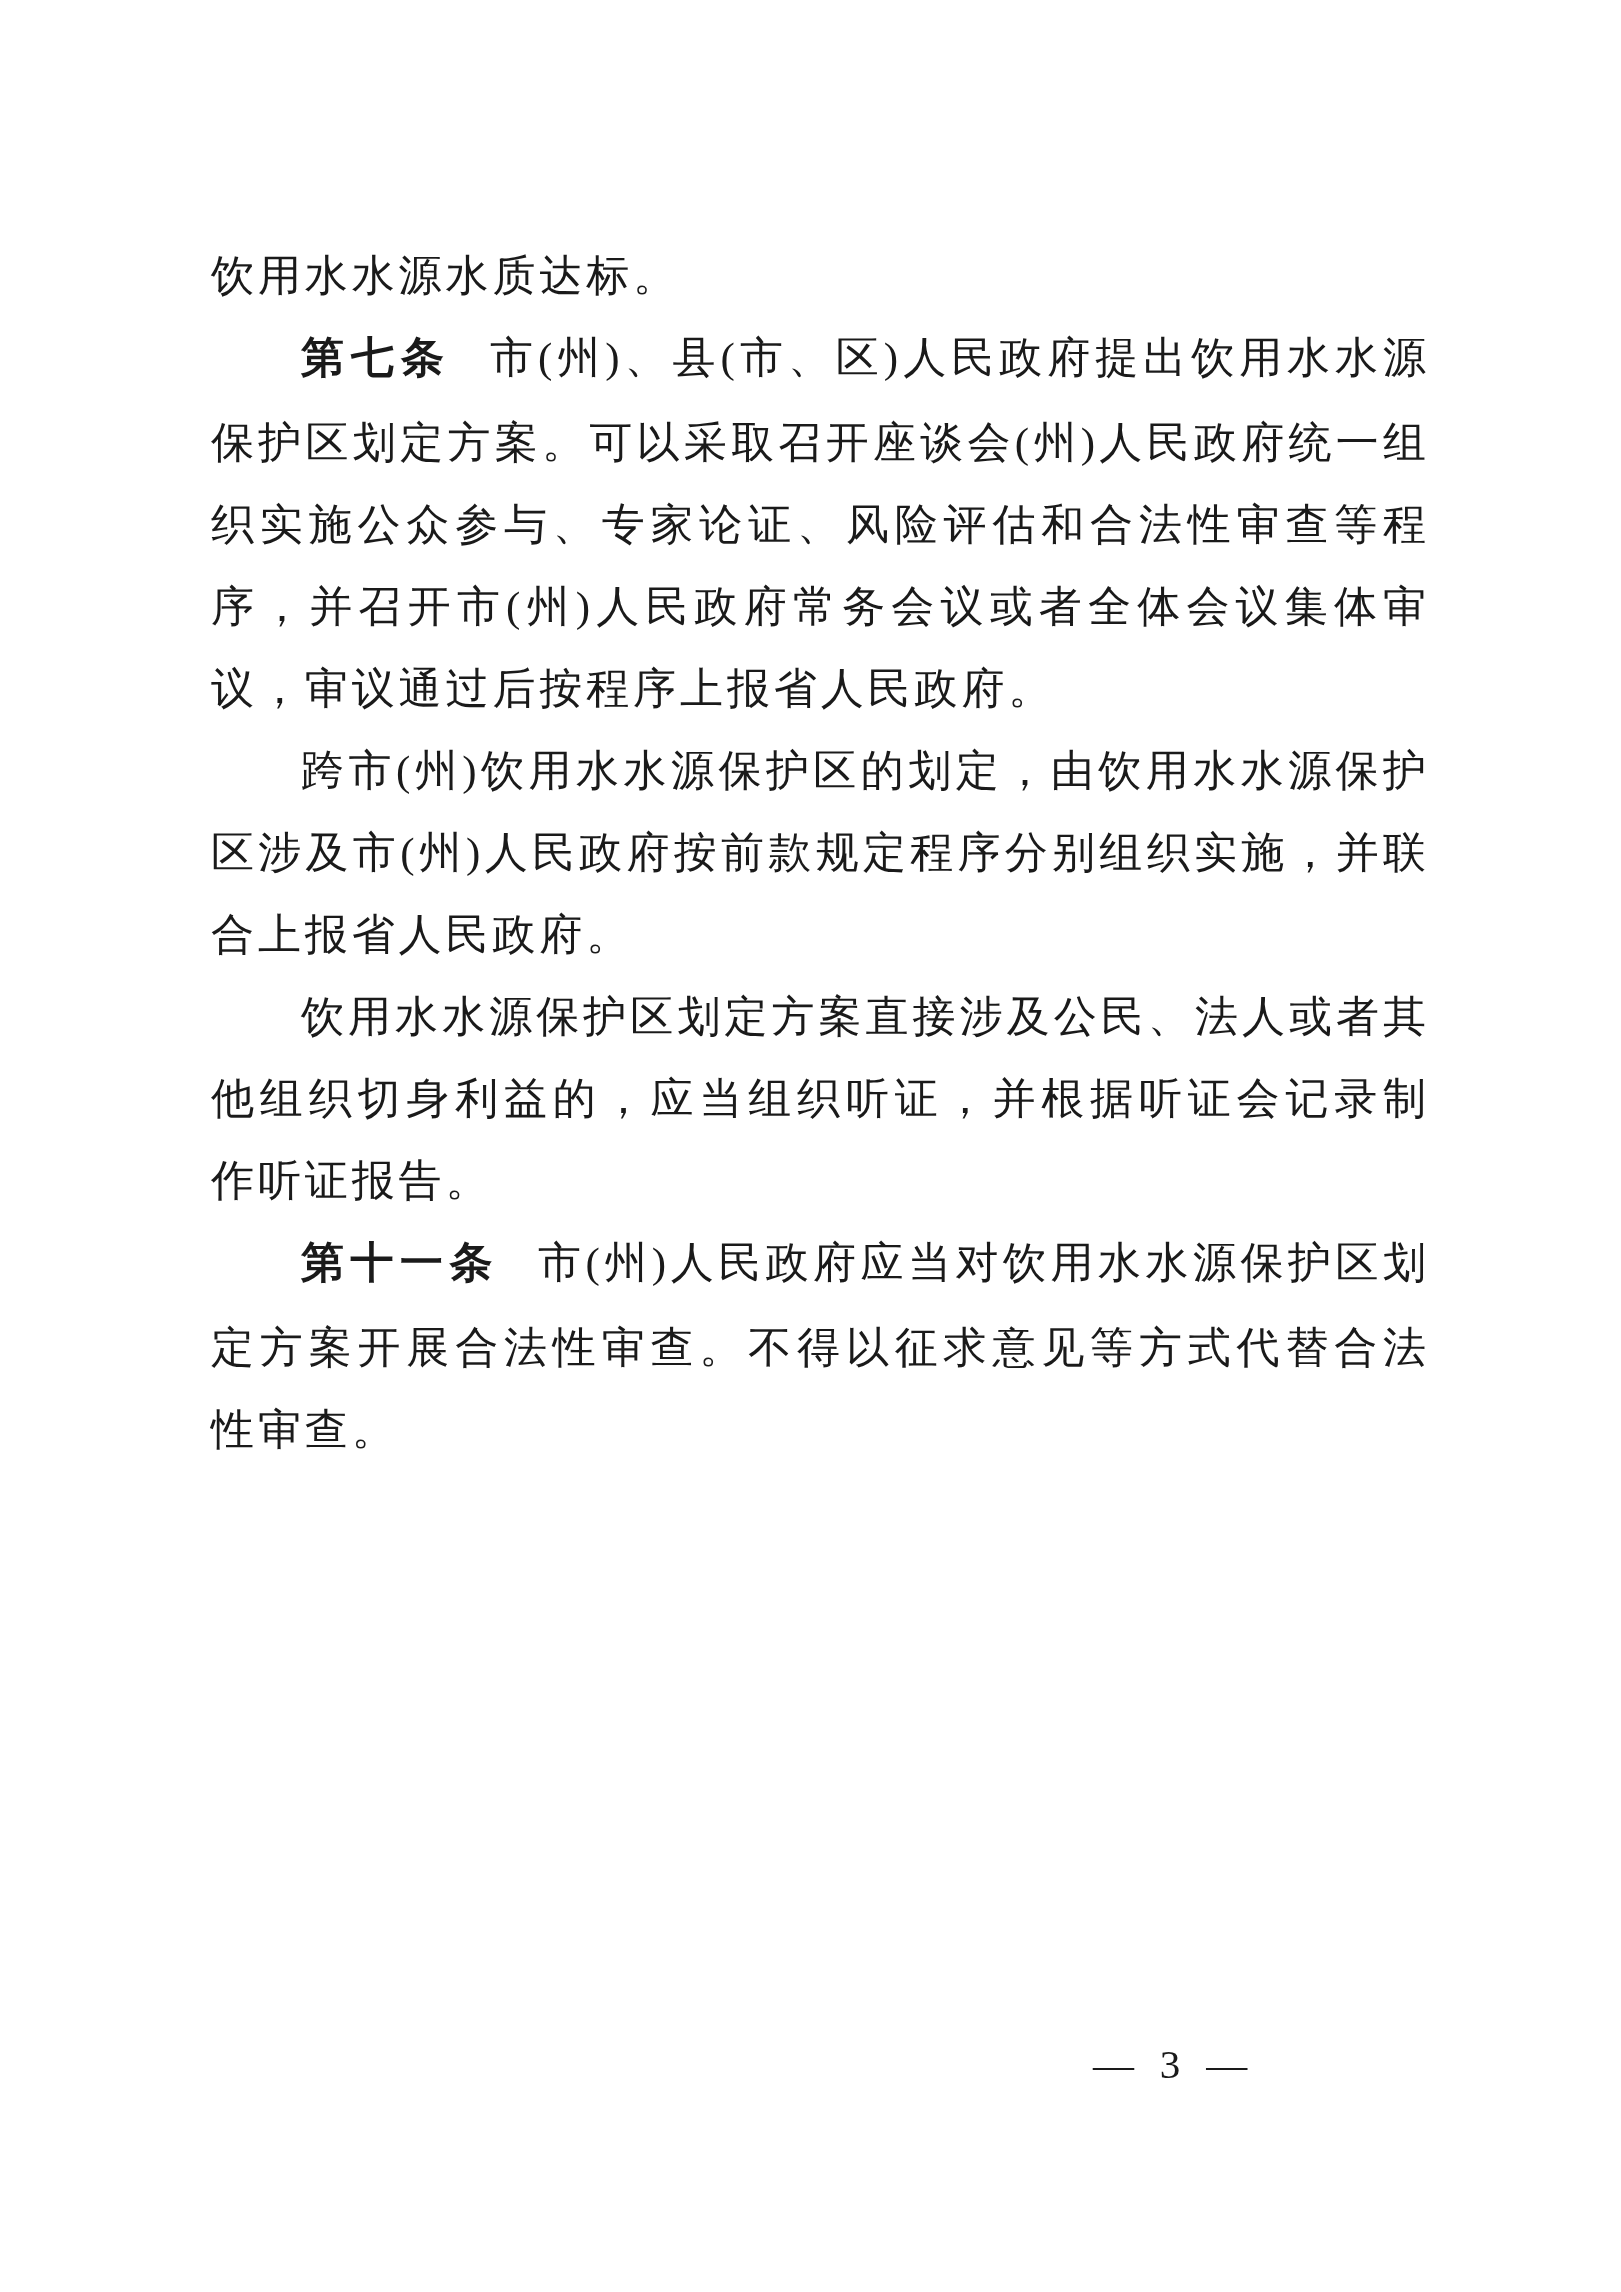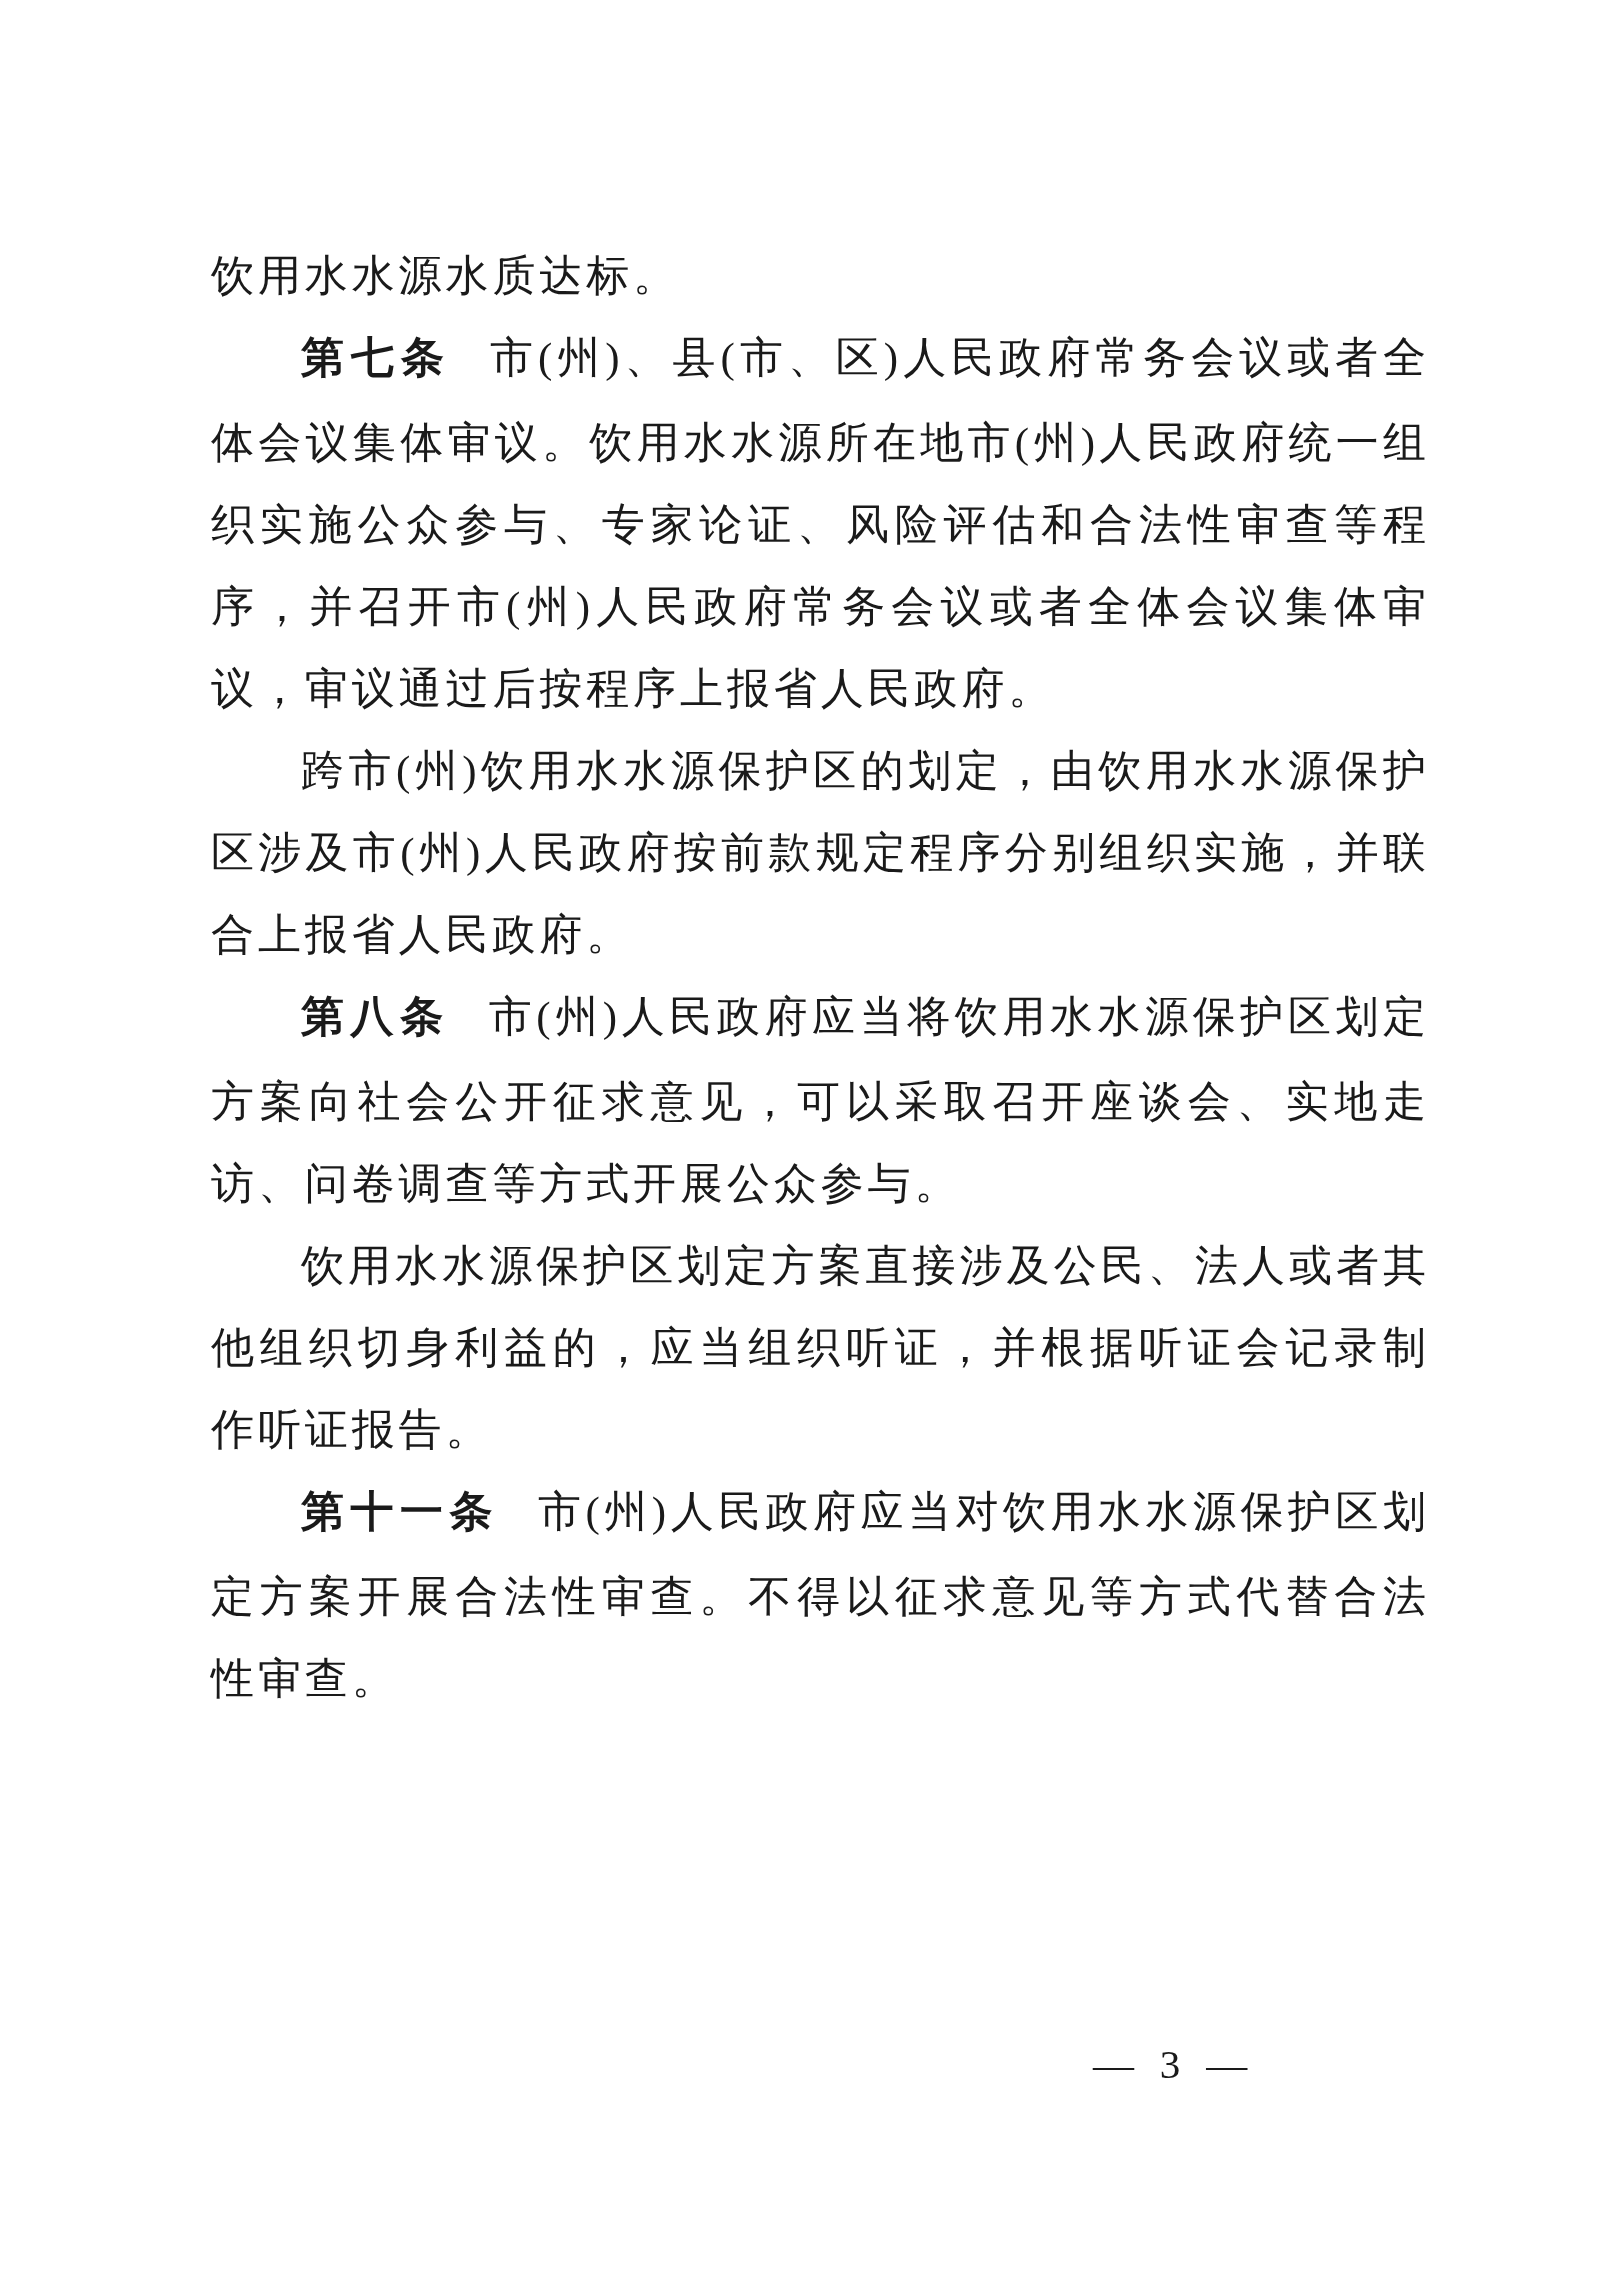--- a/index.html
+++ b/index.html
@@ -60,25 +60,24 @@
 </style>
 </head>
 <body>
 
 <div class="page">
 
   <div class="content">
 
     <p><span>饮用水水源水质达标。</span></p>
 
-    <p class="indent"><span class="article-term">第七条</span><span>市(州)、县(市、区)人民政府常务会议或者全体会议集体审议。饮用水水源所在地市(州)人民政府统一组织实施公众参与、专家论证、风险评估和合法性审查等程序，并召开市(州)人民政府常务会议或者全体会议集体审议，审议通过后按程序上报省人民政府。</span></p>
+    <p class="indent"><span class="article-term">第七条</span><span>市(州)、县(市、区)人民政府提出饮用水水源保护区划定方案。可以采取召开座谈会(州)人民政府统一组织实施公众参与、专家论证、风险评估和合法性审查等程序，并召开市(州)人民政府常务会议或者全体会议集体审议，审议通过后按程序上报省人民政府。</span></p>
 
     <p class="indent"><span>跨市(州)饮用水水源保护区的划定，由饮用水水源保护区涉及市(州)人民政府按前款规定程序分别组织实施，并联合上报省人民政府。</span></p>
 
-    <p class="indent"><span class="article-term">第八条</span><span>市(州)人民政府应当将饮用水水源保护区划定方案向社会公开征求意见，可以采取召开座谈会、实地走访、问卷调查等方式开展公众参与。</span></p>
 
     <p class="indent"><span>饮用水水源保护区划定方案直接涉及公民、法人或者其他组织切身利益的，应当组织听证，并根据听证会记录制作听证报告。</span></p>
 
 
 
     <p class="indent"><span class="article-term">第十一条</span><span>市(州)人民政府应当对饮用水水源保护区划定方案开展合法性审查。不得以征求意见等方式代替合法性审查。</span></p>
 
   </div>
 
   <div class="page-footer">— 3 —</div>

